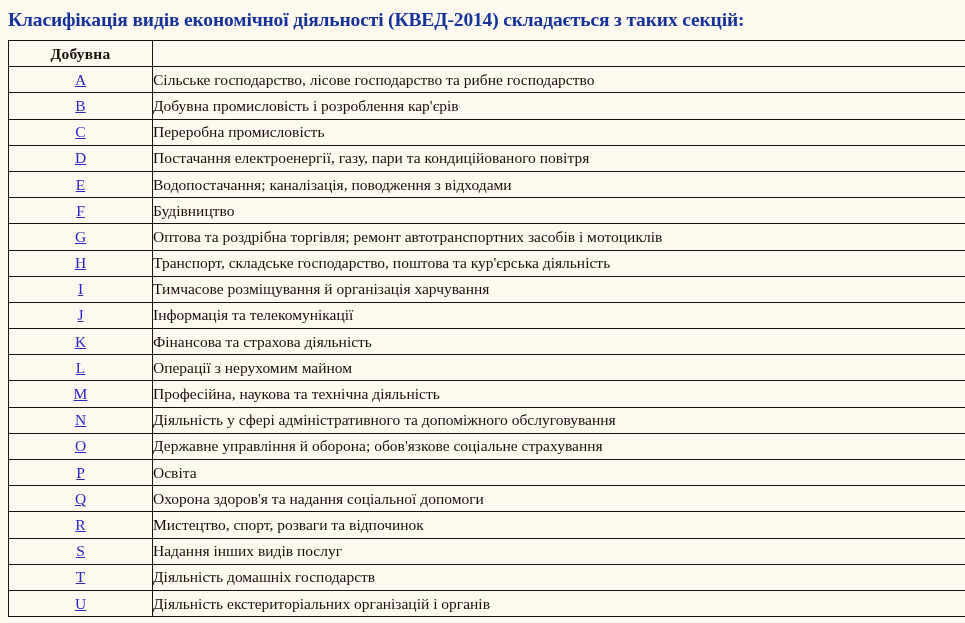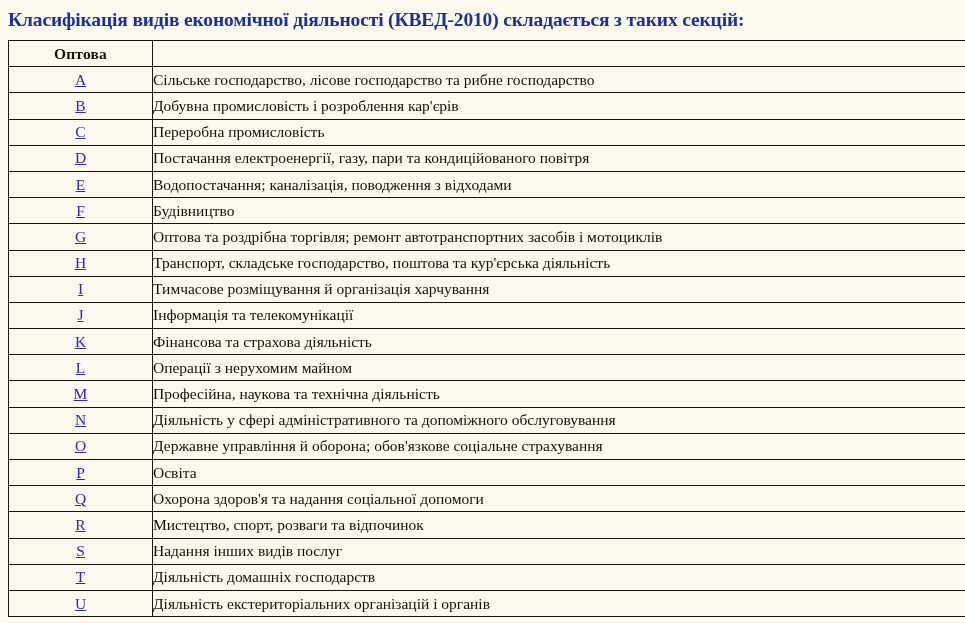--- a/index.html
+++ b/index.html
@@ -78,31 +78,31 @@
     white-space: nowrap;
     overflow: hidden;
     color: #1b1108;
   }
 </style>
 </head>
 <body>
 
 <div class="page">
 
-  <h1 class="page-title">Класифікація видів економічної діяльності (КВЕД-2010) складається з таких секцій:</h1>
+  <h1 class="page-title">Класифікація видів економічної діяльності (КВЕД-2014) складається з таких секцій:</h1>
 
   <div class="table-wrap">
     <table class="kved">
       <colgroup>
         <col class="col-section">
         <col class="col-desc">
       </colgroup>
       <thead>
         <tr>
-          <th class="section-head">Оптова</th>
+          <th class="section-head">Добувна</th>
           <th class="desc-head"></th>
         </tr>
       </thead>
       <tbody id="table-body">
           <tr>
             <td class="section-cell"><a class="section-link">A</a></td>
             <td class="desc-cell">Сільське господарство, лісове господарство та рибне господарство</td>
           </tr>
           <tr>
             <td class="section-cell"><a class="section-link">B</a></td>

